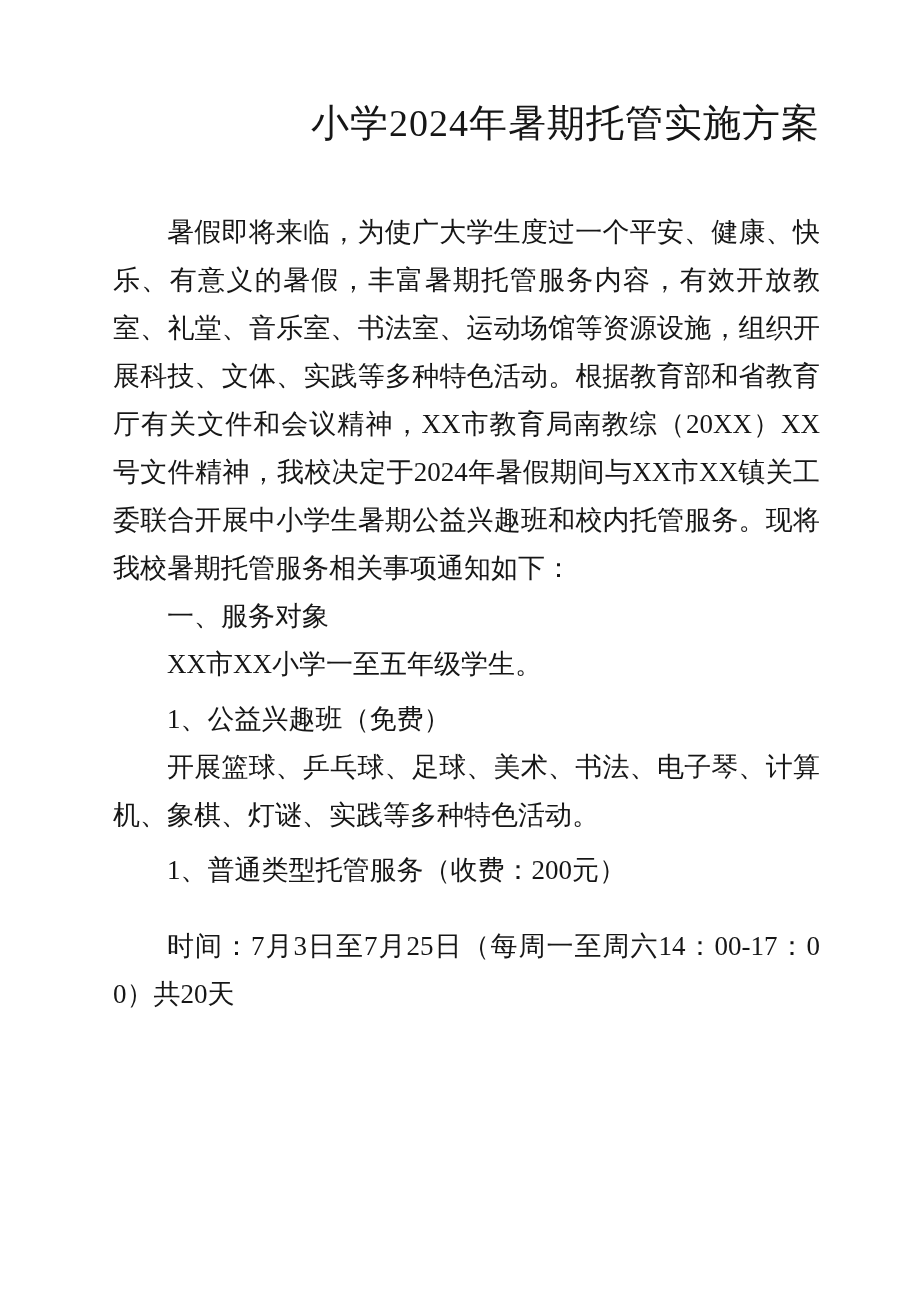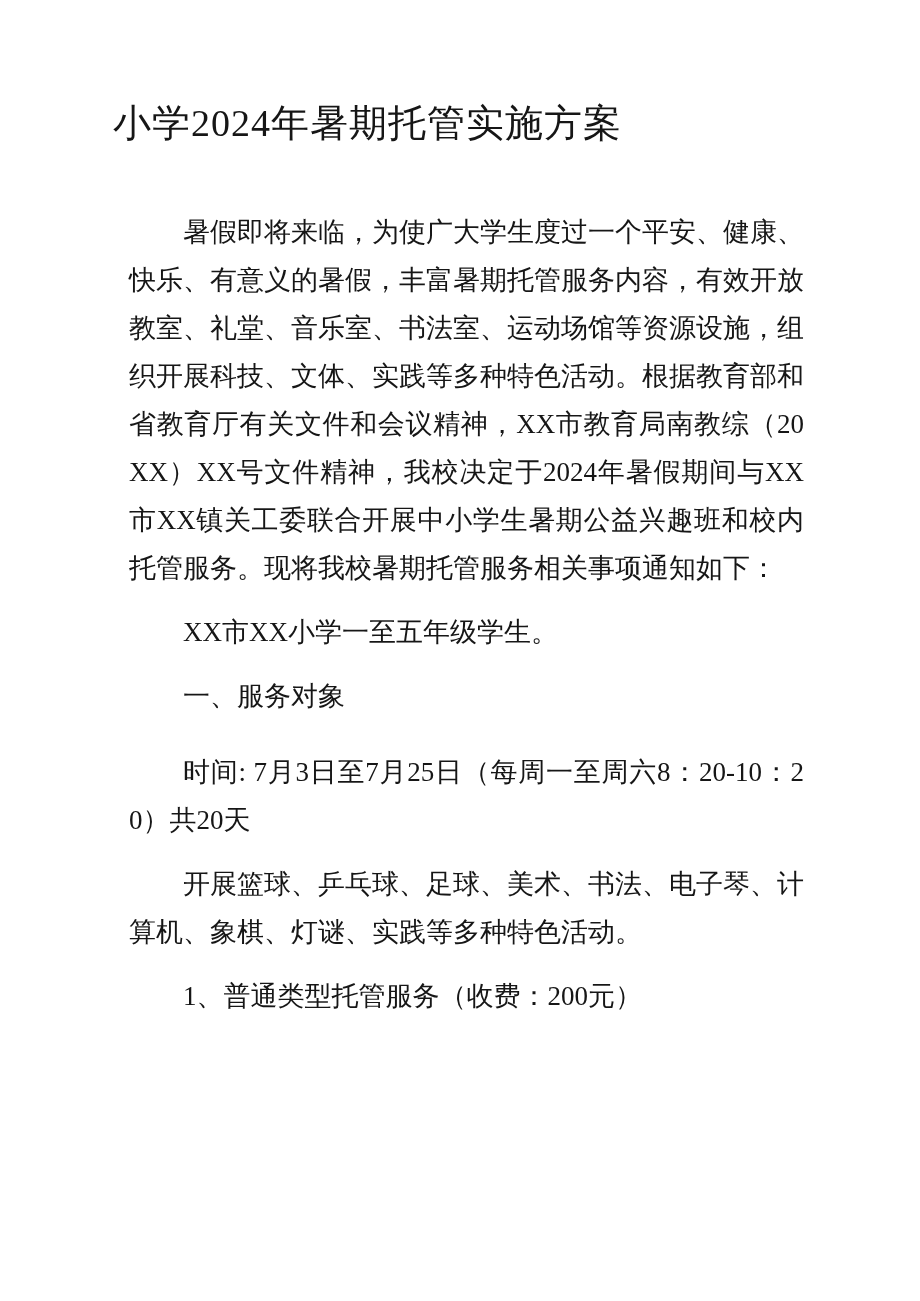--- a/index.html
+++ b/index.html
@@ -16,41 +16,42 @@
     padding: 94px 100px 0 113px;
     font-family: "Liberation Serif", "DejaVu Serif", serif;
     color: #161616;
     overflow: hidden;
   }
   .doc-title {
     margin: 0 0 56px 0;
     font-size: 38px;
     line-height: 58px;
     font-weight: 400;
-    text-align: left;
+    text-align: right;
     letter-spacing: 1px;
     white-space: nowrap;
   }
   .doc-body p {
-    margin: 16px;
+    margin: 0;
     font-size: 27px;
     line-height: 48px;
     text-align: justify;
     text-indent: 2em;
     word-break: break-all;
   }
   .doc-body p.sp-small { margin-top: 7px; }
   .doc-body p.sp-large { margin-top: 28px; }
 </style>
 </head>
 <body>
 
 <div class="page">
   <h1 class="doc-title">小学2024年暑期托管实施方案</h1>
   <div class="doc-body" id="doc-body">
       <p>暑假即将来临，为使广大学生度过一个平安、健康、快乐、有意义的暑假，丰富暑期托管服务内容，有效开放教室、礼堂、音乐室、书法室、运动场馆等资源设施，组织开展科技、文体、实践等多种特色活动。根据教育部和省教育厅有关文件和会议精神，XX市教育局南教综（20XX）XX号文件精神，我校决定于2024年暑假期间与XX市XX镇关工委联合开展中小学生暑期公益兴趣班和校内托管服务。现将我校暑期托管服务相关事项通知如下：</p>
+      <p>一、服务对象</p>
       <p>XX市XX小学一至五年级学生。</p>
-      <p>一、服务对象</p>
-      <p class="sp-large">时间: 7月3日至7月25日（每周一至周六8：20-10：20）共20天</p>
+      <p class="sp-small">1、公益兴趣班（免费）</p>
       <p>开展篮球、乒乓球、足球、美术、书法、电子琴、计算机、象棋、灯谜、实践等多种特色活动。</p>
       <p class="sp-small">1、普通类型托管服务（收费：200元）</p>
+      <p class="sp-large">时间：7月3日至7月25日（每周一至周六14：00-17：00）共20天</p>
     </div>
 </div>
 
 </body></html>

